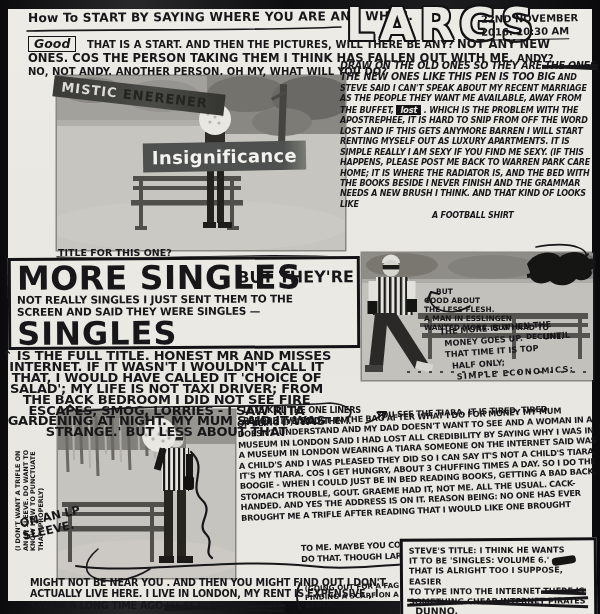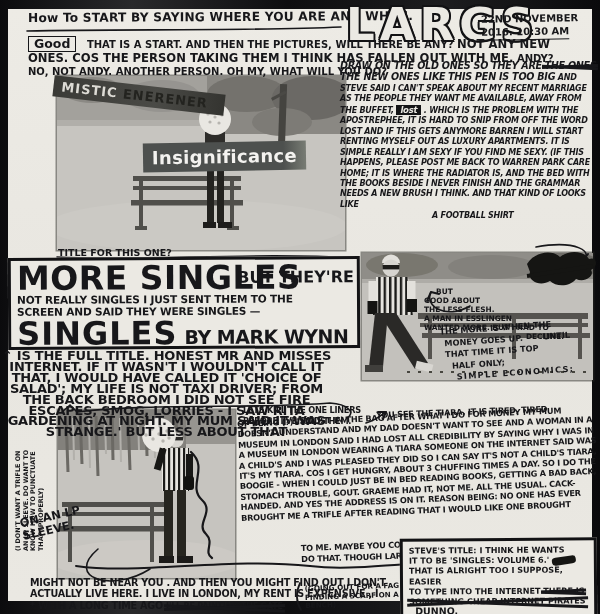--- a/index.html
+++ b/index.html
@@ -15,21 +15,21 @@
   .strokes{position:absolute;left:0;top:0;z-index:3;pointer-events:none;}
   
   .hline{left:28px;top:10px;font-size:12.2px;font-weight:700;letter-spacing:.2px;z-index:5;transform:rotate(-.3deg);}
   .largs{left:346px;top:-2px;font-size:45px;font-weight:900;letter-spacing:5px;color:#ebe9e3;z-index:5;
          text-shadow:2px 0 #121214,-2px 0 #121214,0 2px #121214,0 -2px #121214,
                      1.6px 1.6px #121214,-1.6px 1.6px #121214,1.6px -1.6px #121214,-1.6px -1.6px #121214;}
   .date{left:481px;top:12px;font-size:10px;font-weight:700;line-height:13px;z-index:5;transform:rotate(-1deg);}
   .date .u{display:inline-block;border-bottom:1.8px solid #17171a;padding-bottom:1px;}
   
   .intro{left:28px;top:36px;width:534px;font-size:10px;line-height:13.2px;font-weight:700;z-index:5;}
-  .goodbox{display:inline-block;border:1.7px solid #17171a;padding:0 5px;font-size:12.5px;margin-right:7px;line-height:14px;}
+  .goodbox{display:inline-block;border:1.7px solid #17171a;padding:0 5px;font-size:12.5px;margin-right:7px;line-height:14px;font-style:italic;}
   .bigspan{font-size:11.6px;}
   
   .rcol{left:340px;top:61px;width:257px;z-index:5;font-size:8px;line-height:10.45px;font-weight:700;letter-spacing:-0.25px;font-style:italic;}
   .rcol .lead{font-size:9.6px;}
   .rcol .pen{font-size:9.6px;}
   .lost{background:#141416;color:#e9e7e1;padding:0 4px;font-size:8.5px;}
   .shirt{display:block;padding-left:92px;margin-top:1px;}
   
   .scrib{position:relative;white-space:nowrap;}
   .scrib::before,.scrib::after{content:"";position:absolute;left:-2px;right:-2px;height:2.6px;background:#17171a;}
@@ -292,21 +292,20 @@
   </div>
 
   <div class="abs tprompt">TITLE FOR THIS ONE?</div>
   <div class="abs tbox">
     <div class="big1">MORE SINGLES</div>
     <div class="aside">BUT THEY'RE</div>
     <div class="sub">NOT REALLY SINGLES I JUST SENT THEM TO THE</div>
     <div class="sub">SCREEN AND SAID THEY WERE SINGLES —</div>
     <div class="row2">
       <span class="big2">SINGLES</span>
-      <span class="byline">BY MARK WYNN</span>
     </div>
   </div>
 
   <div class="abs n1">
     <span class="i1">BUT</span>
     <span>GOOD ABOUT</span>
     <span>THE LESS FLESH.</span>
     <span>A MAN IN ESSLINGEN</span>
     <span>WANTED MORE. BUT I HAD TO</span>
     <span class="r">DECLINE.</span>

